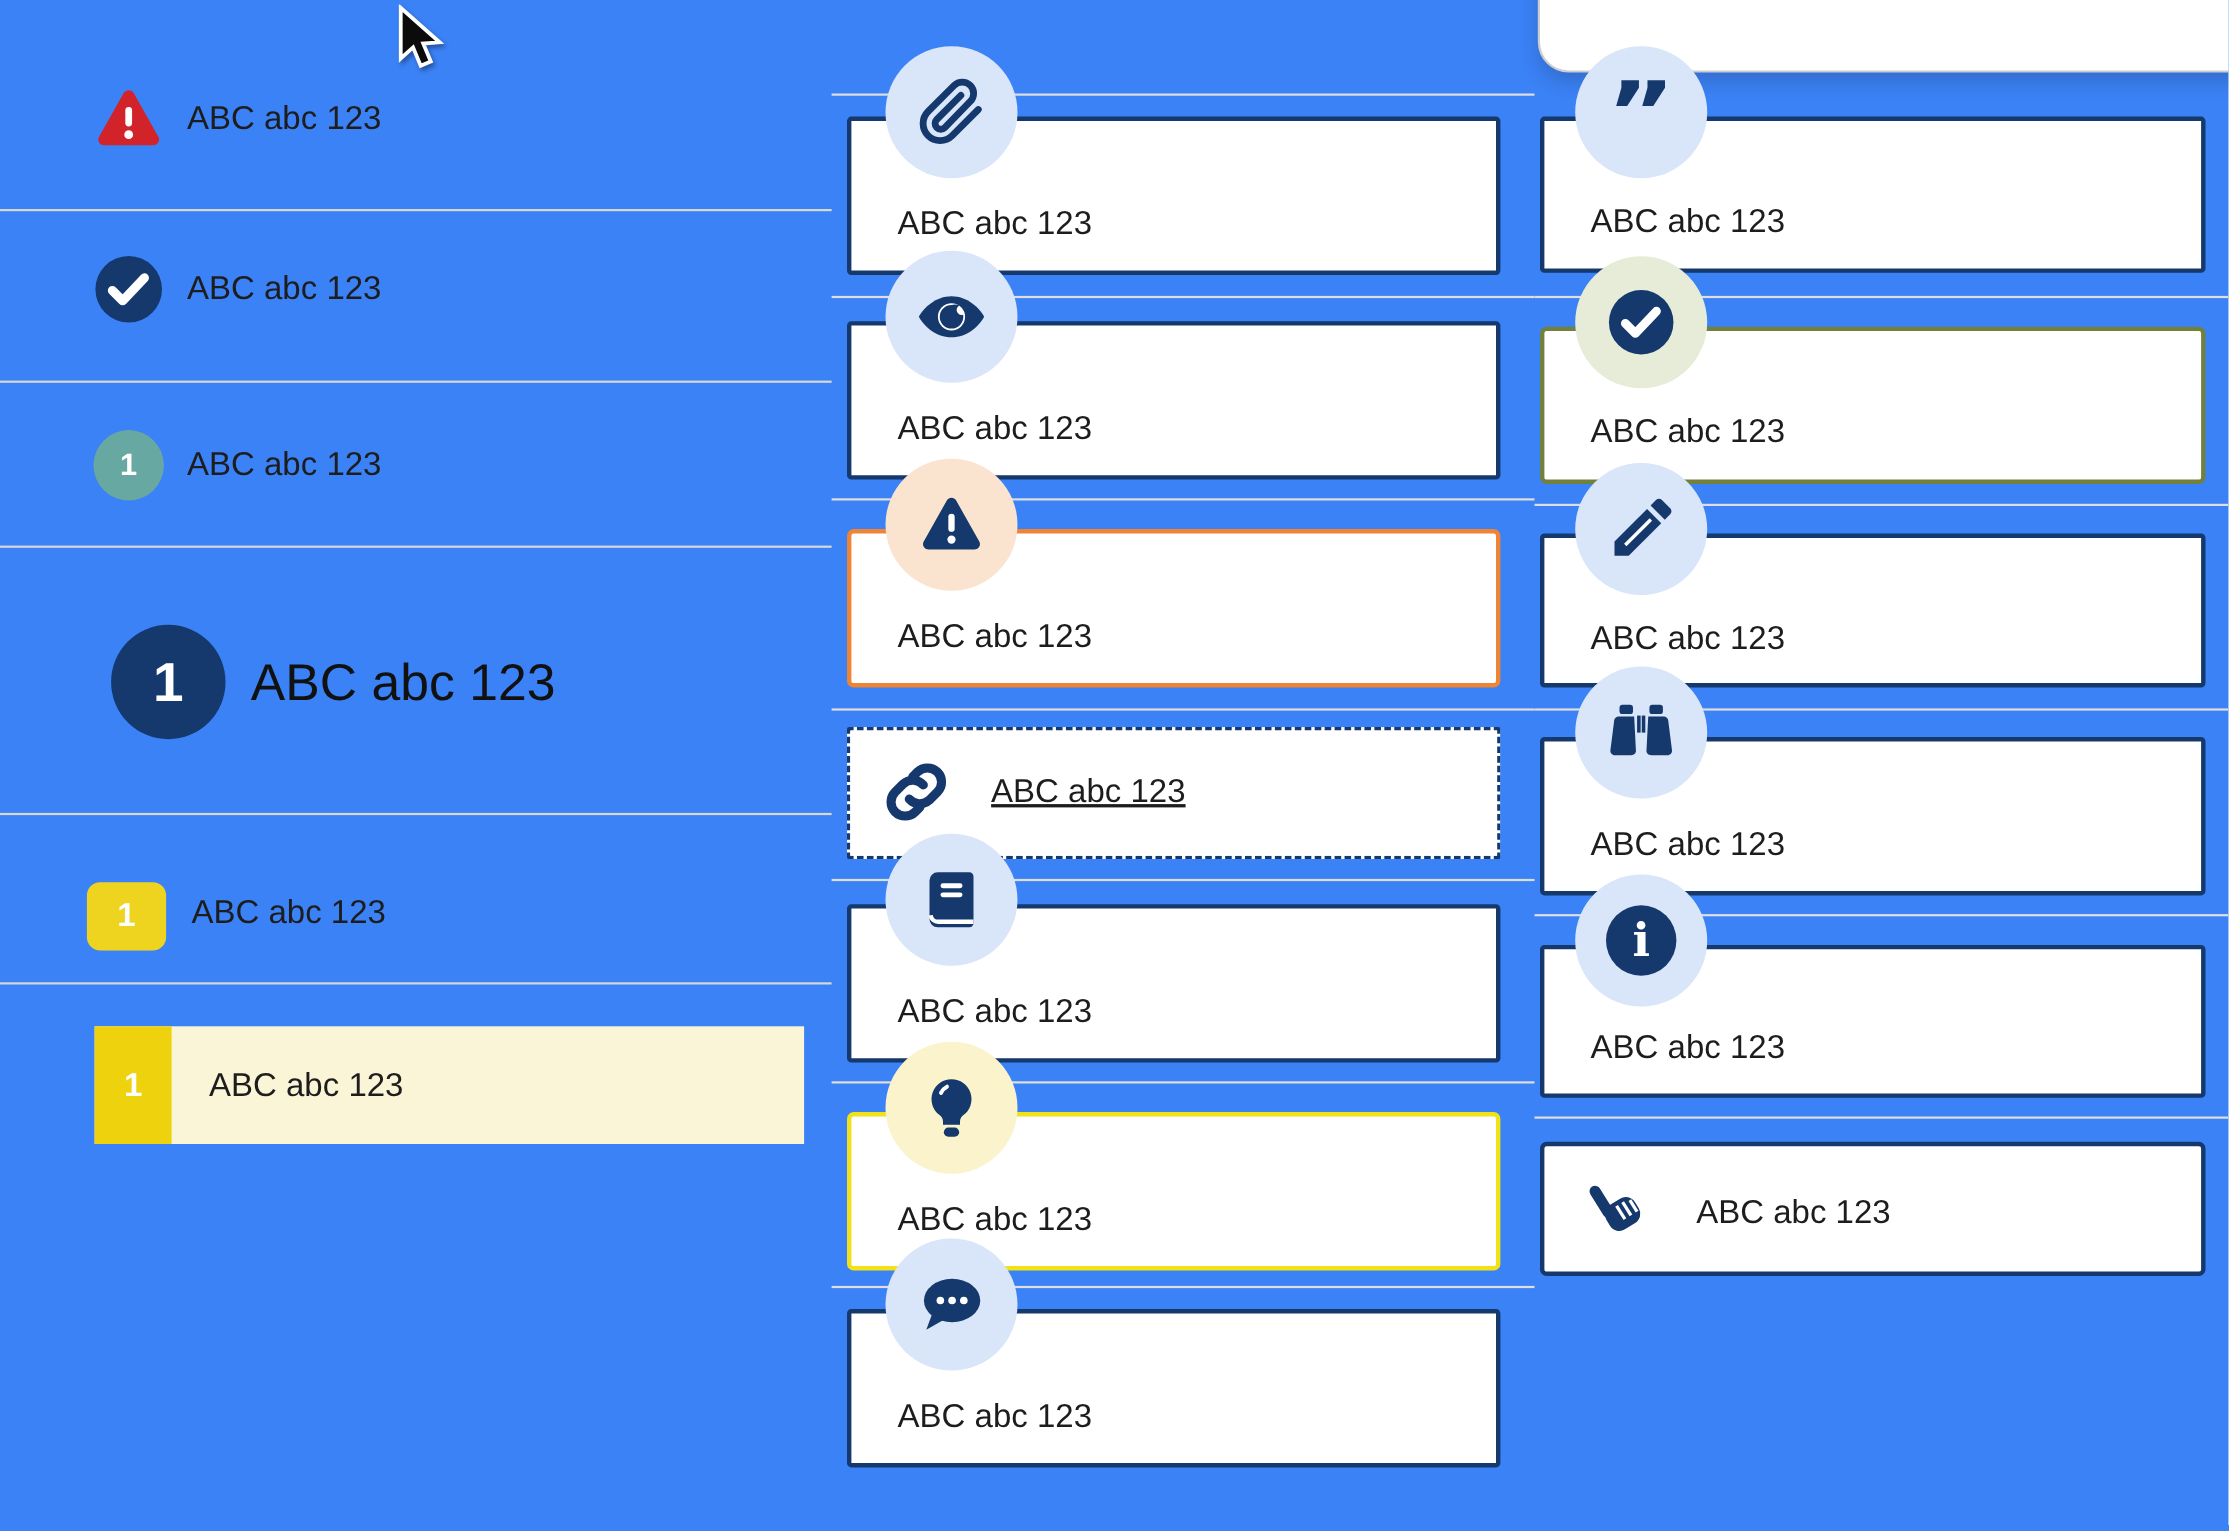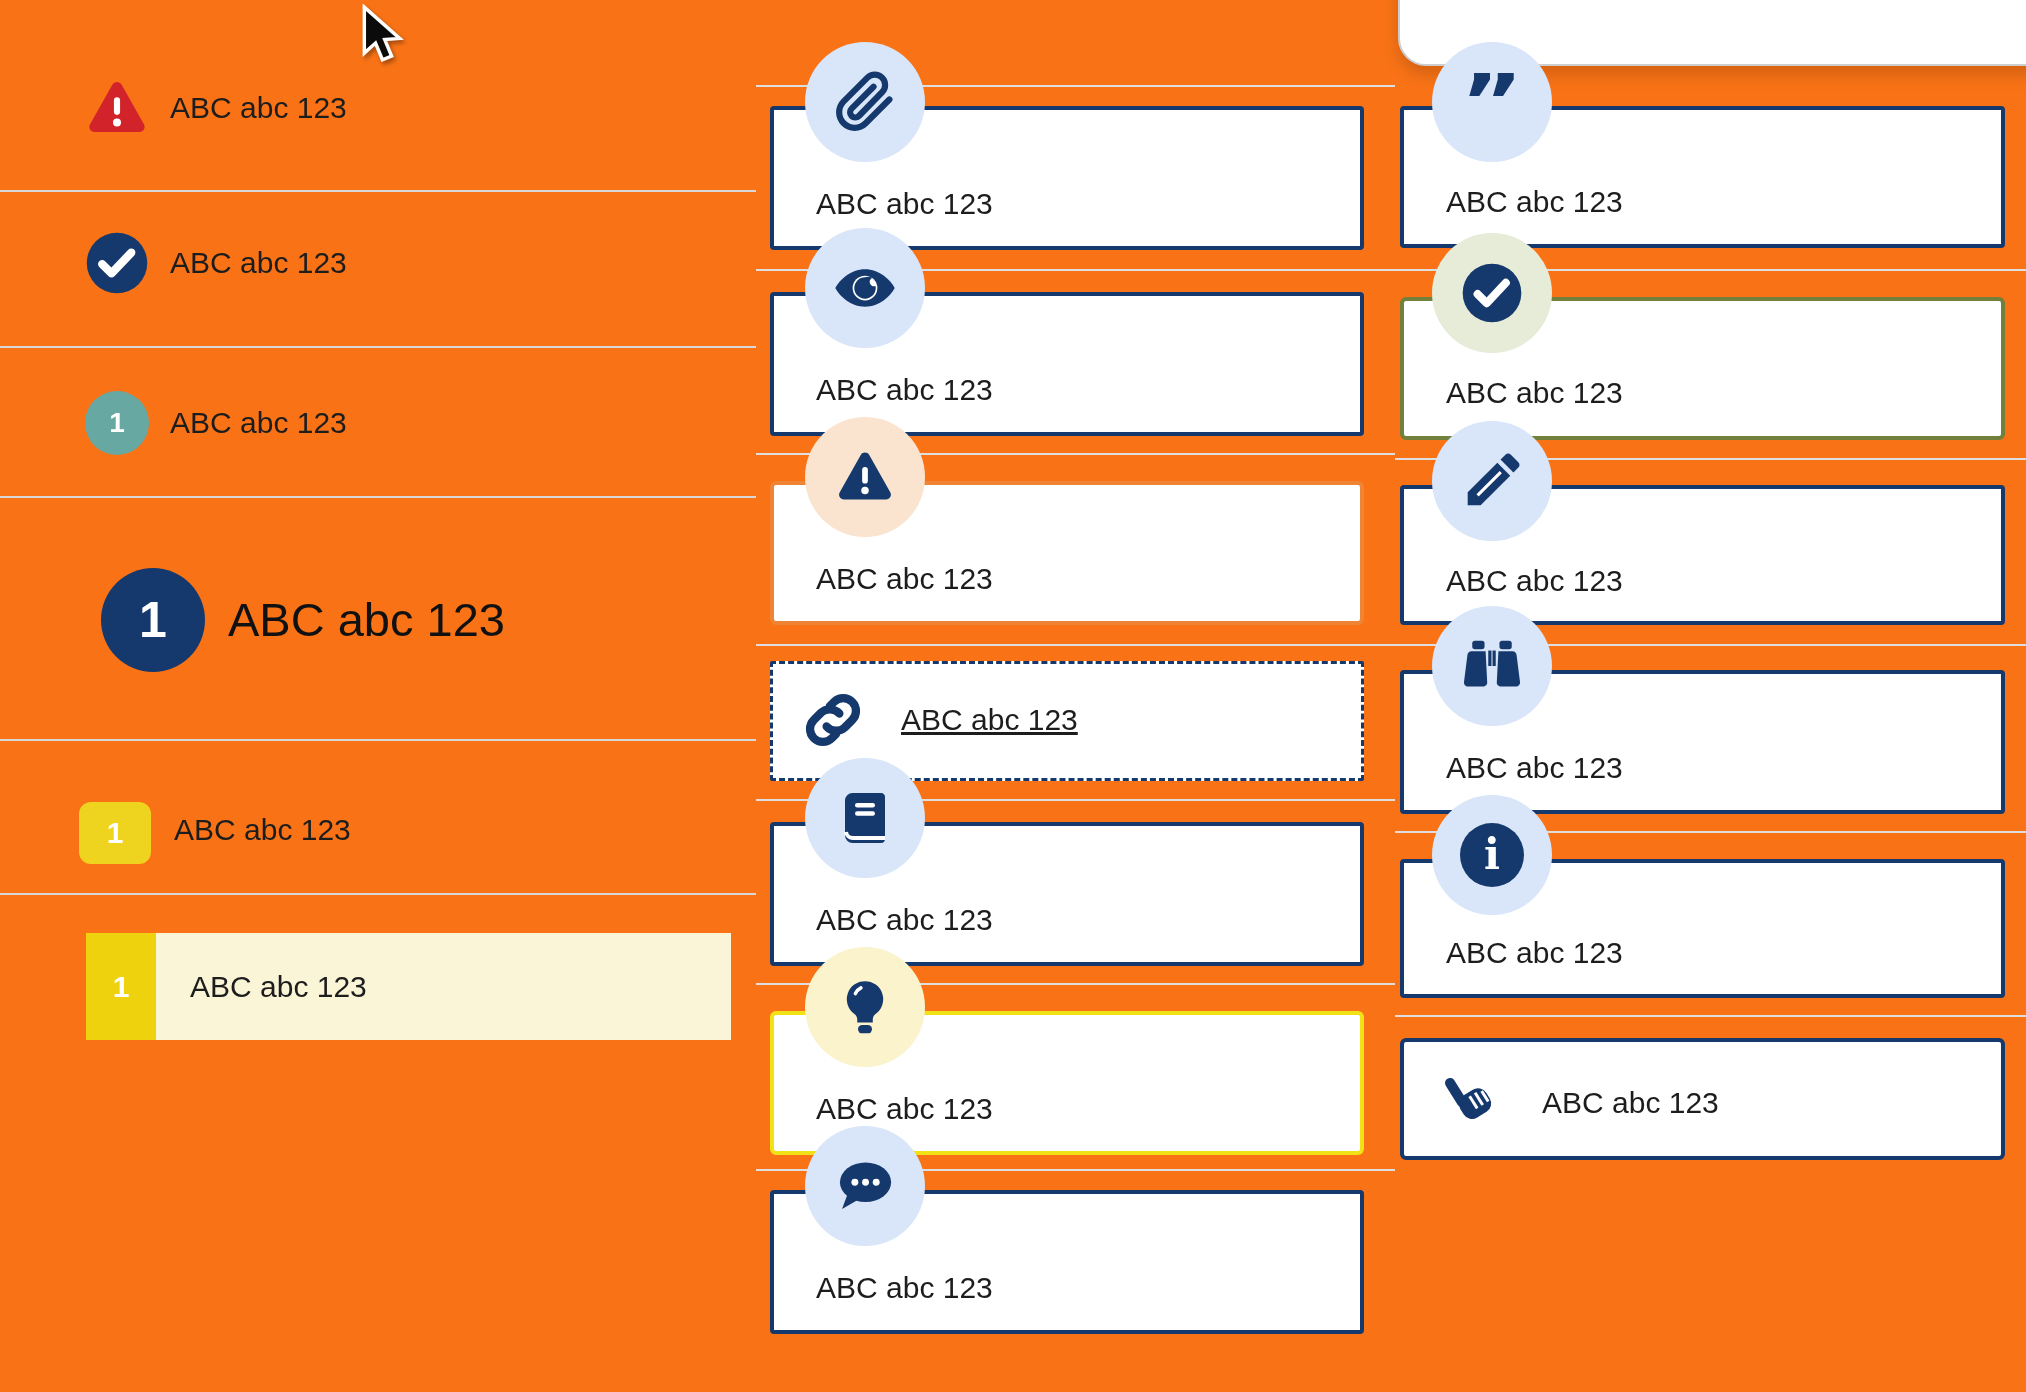--- a/index.html
+++ b/index.html
@@ -1,16 +1,16 @@
 <!DOCTYPE html>
 <html><head>
 <meta charset="utf-8">
 <style>
   html,body{margin:0;padding:0;background:#fff;}
-  .canvas{position:relative;width:2026px;height:1392px;background:#f97316;overflow:hidden;
+  .canvas{position:relative;width:2026px;height:1392px;background:#3b82f6;overflow:hidden;
           font-family:"Liberation Sans",sans-serif;color:#1d1d1d;}
   .abs{position:absolute;}
   
   .divider{position:absolute;height:2px;background:#d8d8d8;z-index:1;}
   .divider.light{background:#dedede;}
   
   .l-label{position:absolute;font-size:30px;line-height:36px;z-index:2;}
   .l-heading{position:absolute;font-size:47px;line-height:56px;color:#111;z-index:2;}
   .disc{position:absolute;border-radius:50%;display:flex;align-items:center;justify-content:center;z-index:2;}
   .num{color:#fff;font-weight:bold;font-family:"Liberation Sans",sans-serif;}

